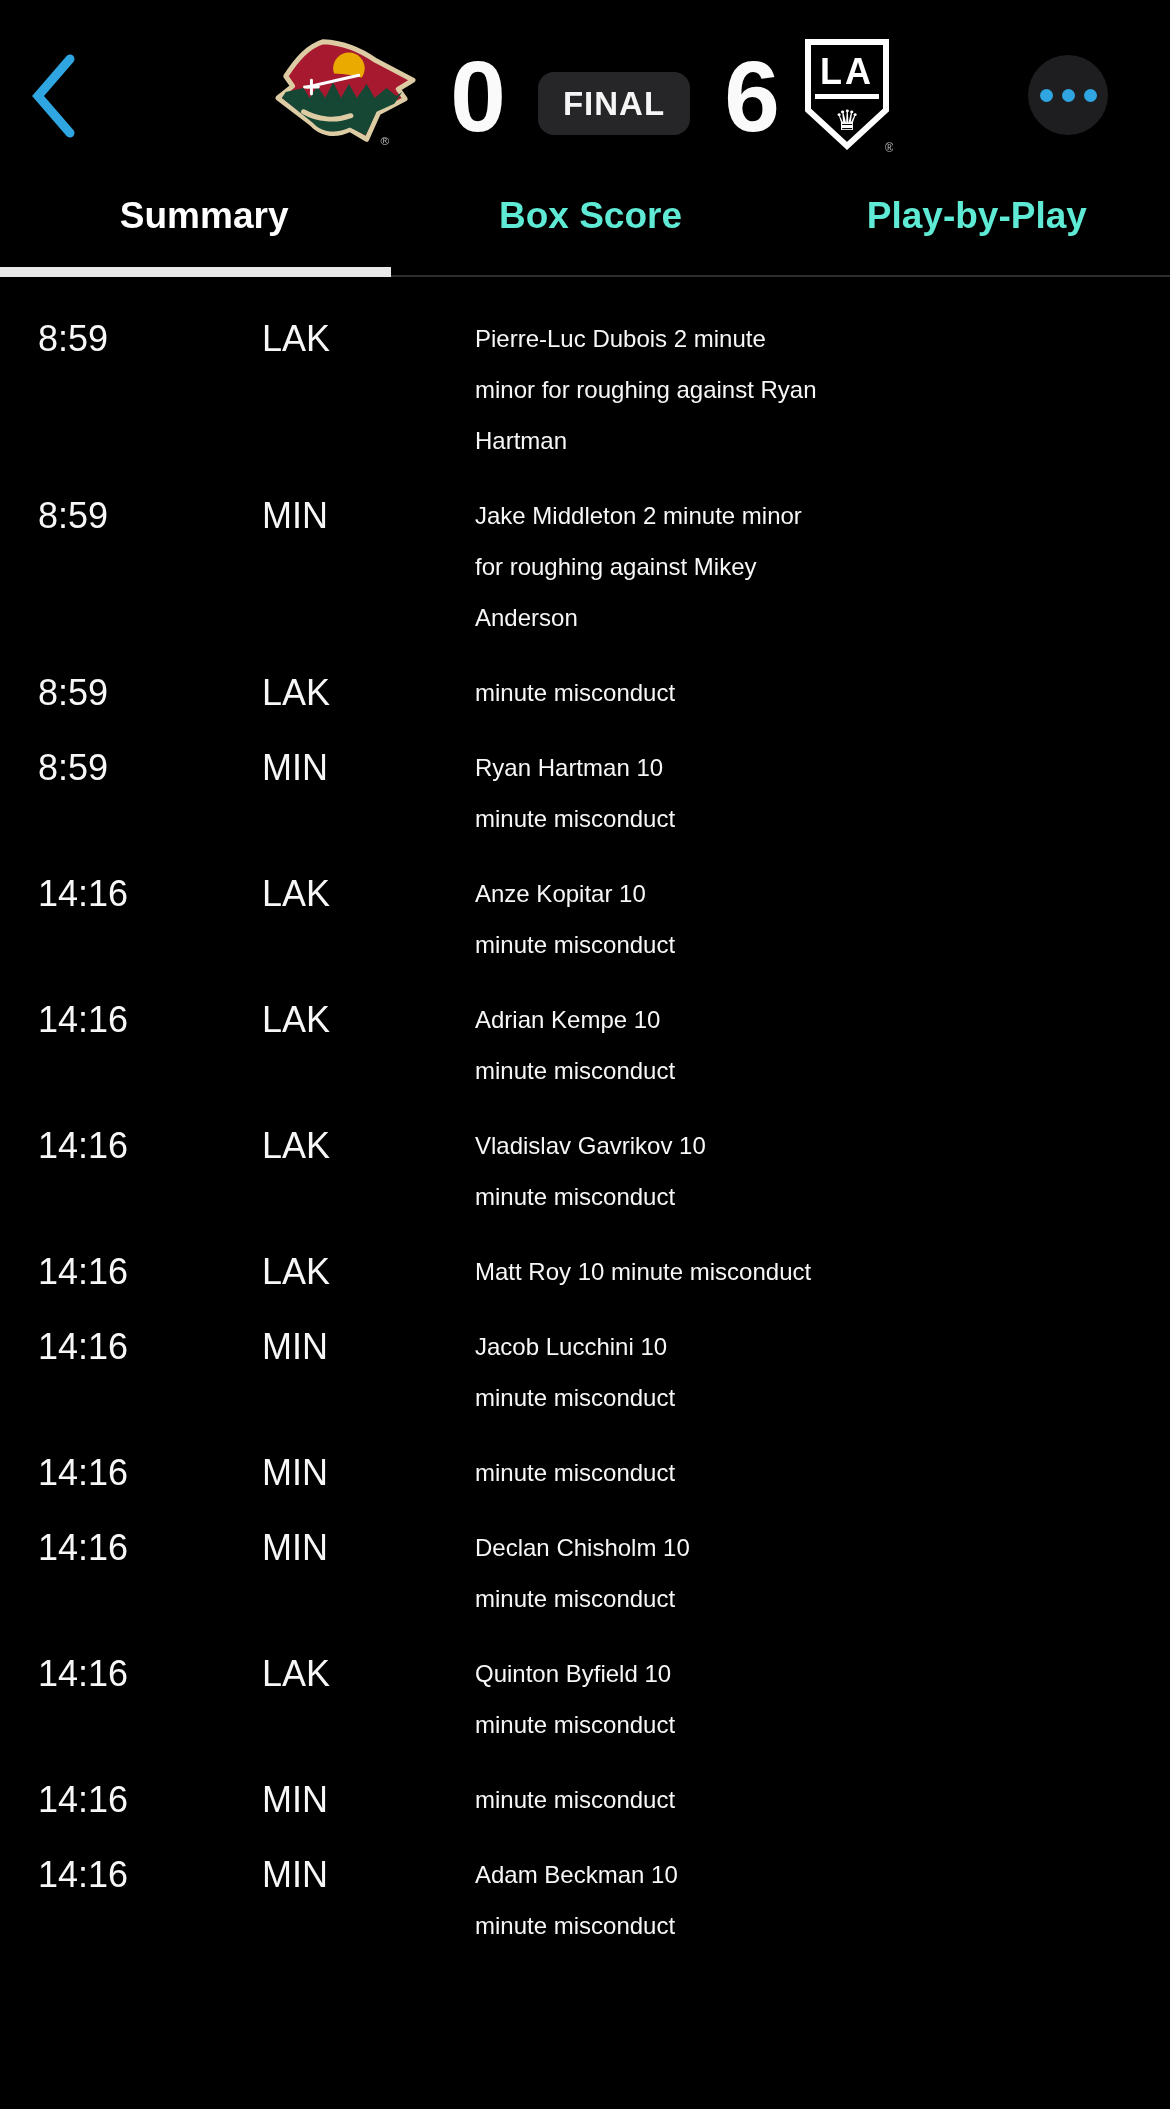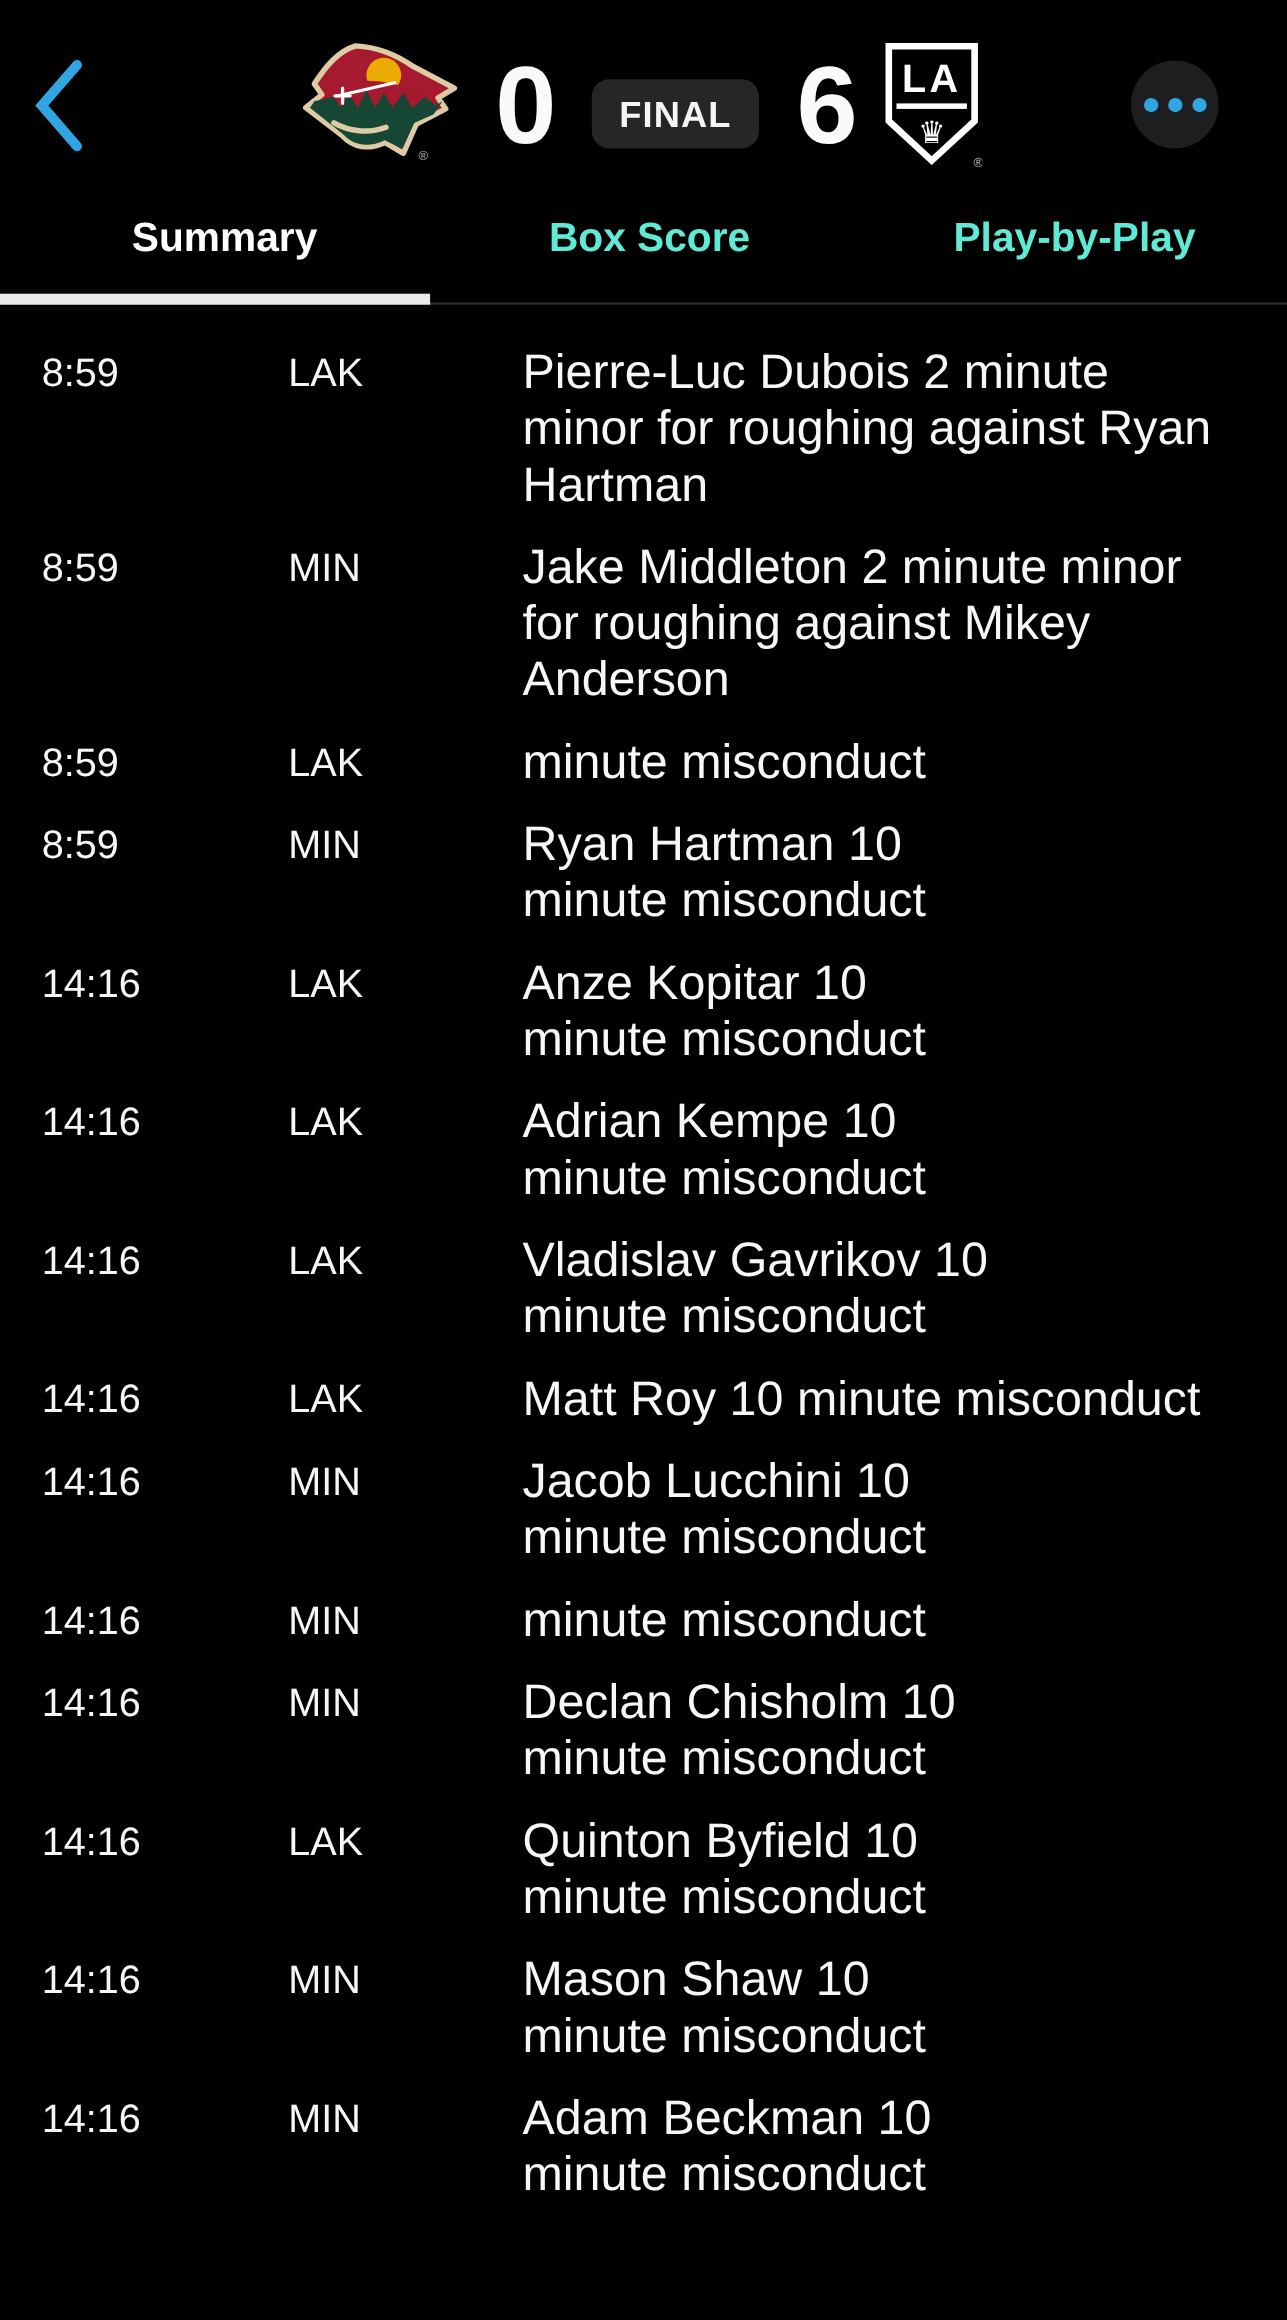--- a/index.html
+++ b/index.html
@@ -33,21 +33,21 @@
   .tab { flex:1 1 0; background:none; border:none; display:flex; align-items:center; justify-content:center;
     font-family:inherit; font-size:37px; color:#5eead4; font-weight:700; cursor:pointer; padding-bottom:14px; }
   .tab.active { color:#FFFFFF; font-weight:700; }
   .tab-hairline { position:absolute; left:0; right:0; bottom:0; height:2px; background:#2E2E30; }
   .tab-underline { position:absolute; left:0; bottom:0; width:33.4%; height:10px; background:#E9E9E9; }
 
   
   .event-list { padding:24px 0 0 0; display:flex; flex-direction:column; gap:24px;margin-top:12px; }
   .event-row { display:grid; grid-template-columns:224px 213px 1fr; padding:0 35px 0 38px; }
   .cell { font-size:36px; line-height:51px; color:#F7F7F7; }
-  .desc-line { font-size:44px; line-height:51px; color:#F7F7F7; }
+  .desc-line { font-size:24px; line-height:51px; color:#F7F7F7; }
 </style>
 </head>
 <body>
 
 <header class="game-header">
 
   <button class="back-btn">
     <svg width="48" height="86" viewBox="0 0 48 86">
       <polyline points="42,6 10,43 42,80" fill="none" stroke="#2FA5E2" stroke-width="9" stroke-linecap="round" stroke-linejoin="miter"></polyline>
     </svg>
@@ -211,21 +211,20 @@
       <div class="cell">
         <div class="desc-line">Quinton Byfield 10</div>
         <div class="desc-line">minute misconduct</div>
       </div>
     </div>
 
     <div class="event-row">
       <div class="cell">14:16</div>
       <div class="cell">MIN</div>
       <div class="cell">
-        <div class="desc-line">Mason Shaw 10</div>
         <div class="desc-line">minute misconduct</div>
       </div>
     </div>
 
     <div class="event-row">
       <div class="cell">14:16</div>
       <div class="cell">MIN</div>
       <div class="cell">
         <div class="desc-line">Adam Beckman 10</div>
         <div class="desc-line">minute misconduct</div>

